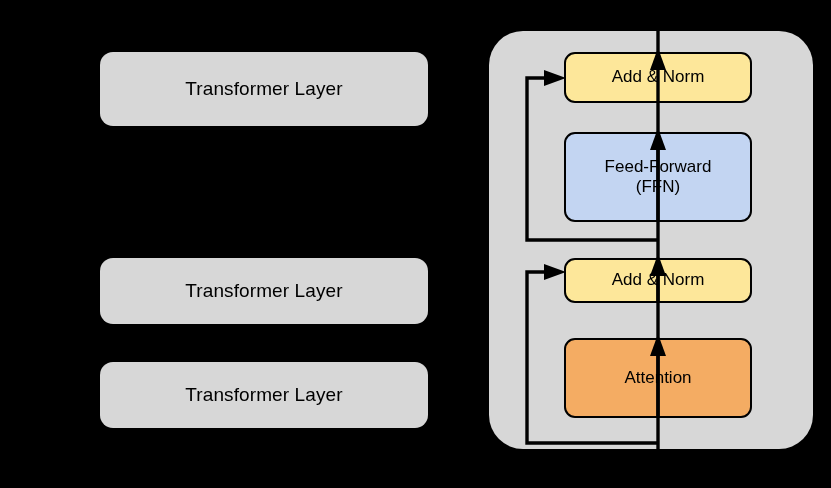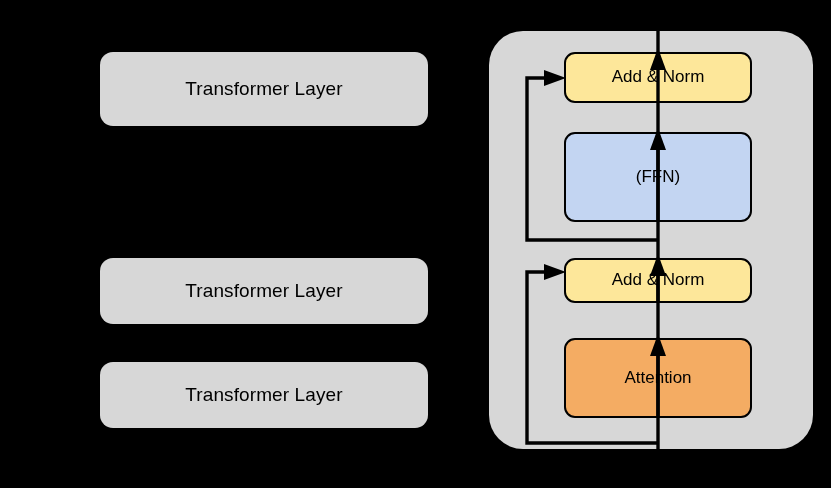--- a/index.html
+++ b/index.html
@@ -96,20 +96,21 @@
     <span>Transformer Layer</span>
   </div>
 
   <div id="detail-panel"></div>
 
   <div class="box inner-box addnorm" style="left:564px; top:52px; width:188px; height:51px;">
     <span>Add &amp; Norm</span>
   </div>
 
   <div class="box inner-box ffn" style="left:564px; top:132px; width:188px; height:90px; flex-direction:column;">
+    <span>Feed-Forward</span>
     <span>(FFN)</span>
   </div>
 
   <div class="box inner-box addnorm" style="left:564px; top:258px; width:188px; height:45px;">
     <span>Add &amp; Norm</span>
   </div>
 
   <div class="box inner-box attn" style="left:564px; top:338px; width:188px; height:80px;">
     <span>Attention</span>
   </div>

